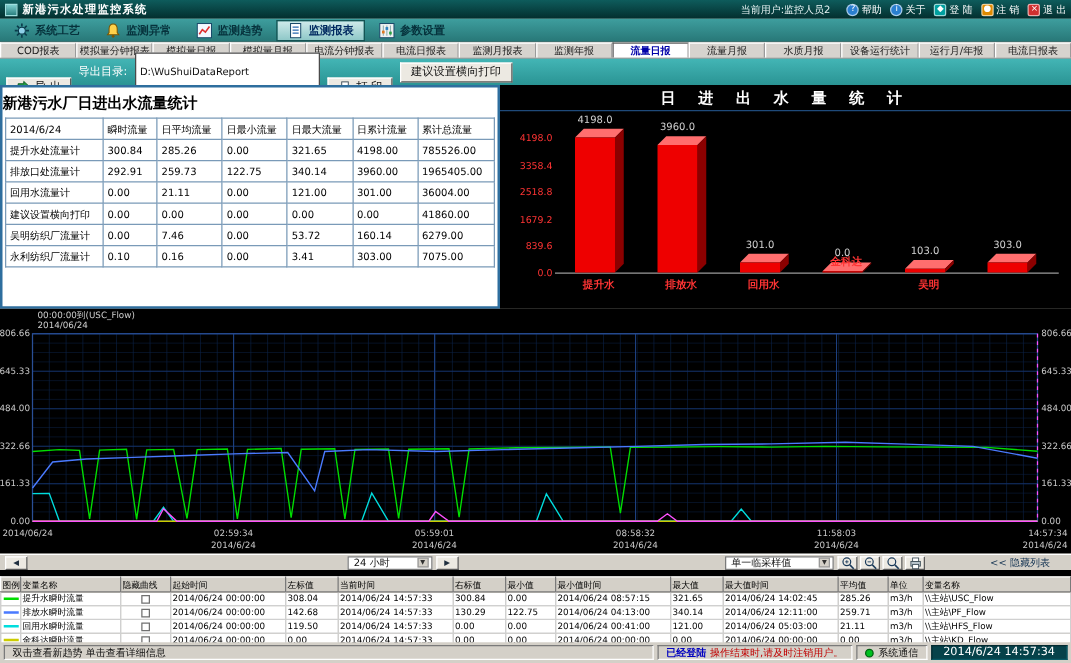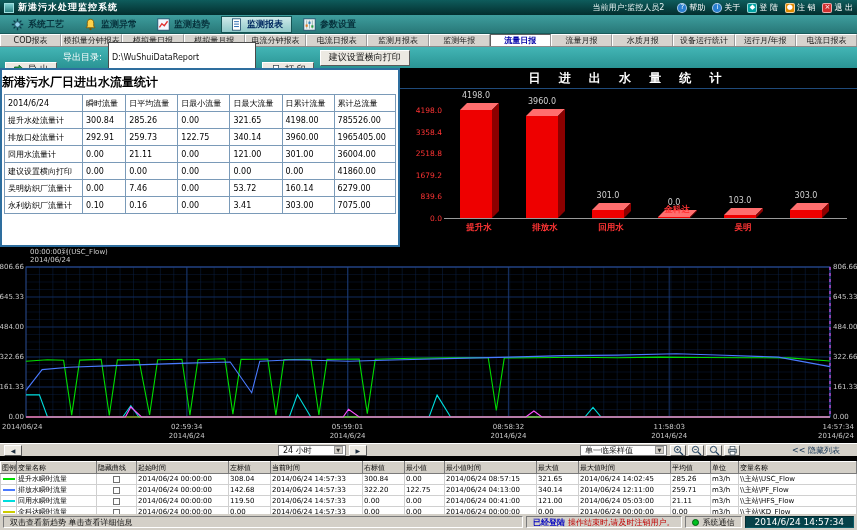--- a/index.html
+++ b/index.html
@@ -562,21 +562,21 @@
           </tr>
           <tr>
             <td>
               <div class="legend-line" style="background: rgb(74, 122, 255);"></div>
             </td>
             <td>排放水瞬时流量</td>
             <td style="text-align: center;"><span class="cbx"></span></td>
             <td>2014/06/24 00:00:00</td>
             <td>142.68</td>
             <td>2014/06/24 14:57:33</td>
-            <td>322.20</td>
+            <td>130.29</td>
             <td>122.75</td>
             <td>2014/06/24 04:13:00</td>
             <td>340.14</td>
             <td>2014/06/24 12:11:00</td>
             <td>259.71</td>
             <td>m3/h</td>
             <td>\\主站\PF_Flow</td>
           </tr>
           <tr>
             <td>

